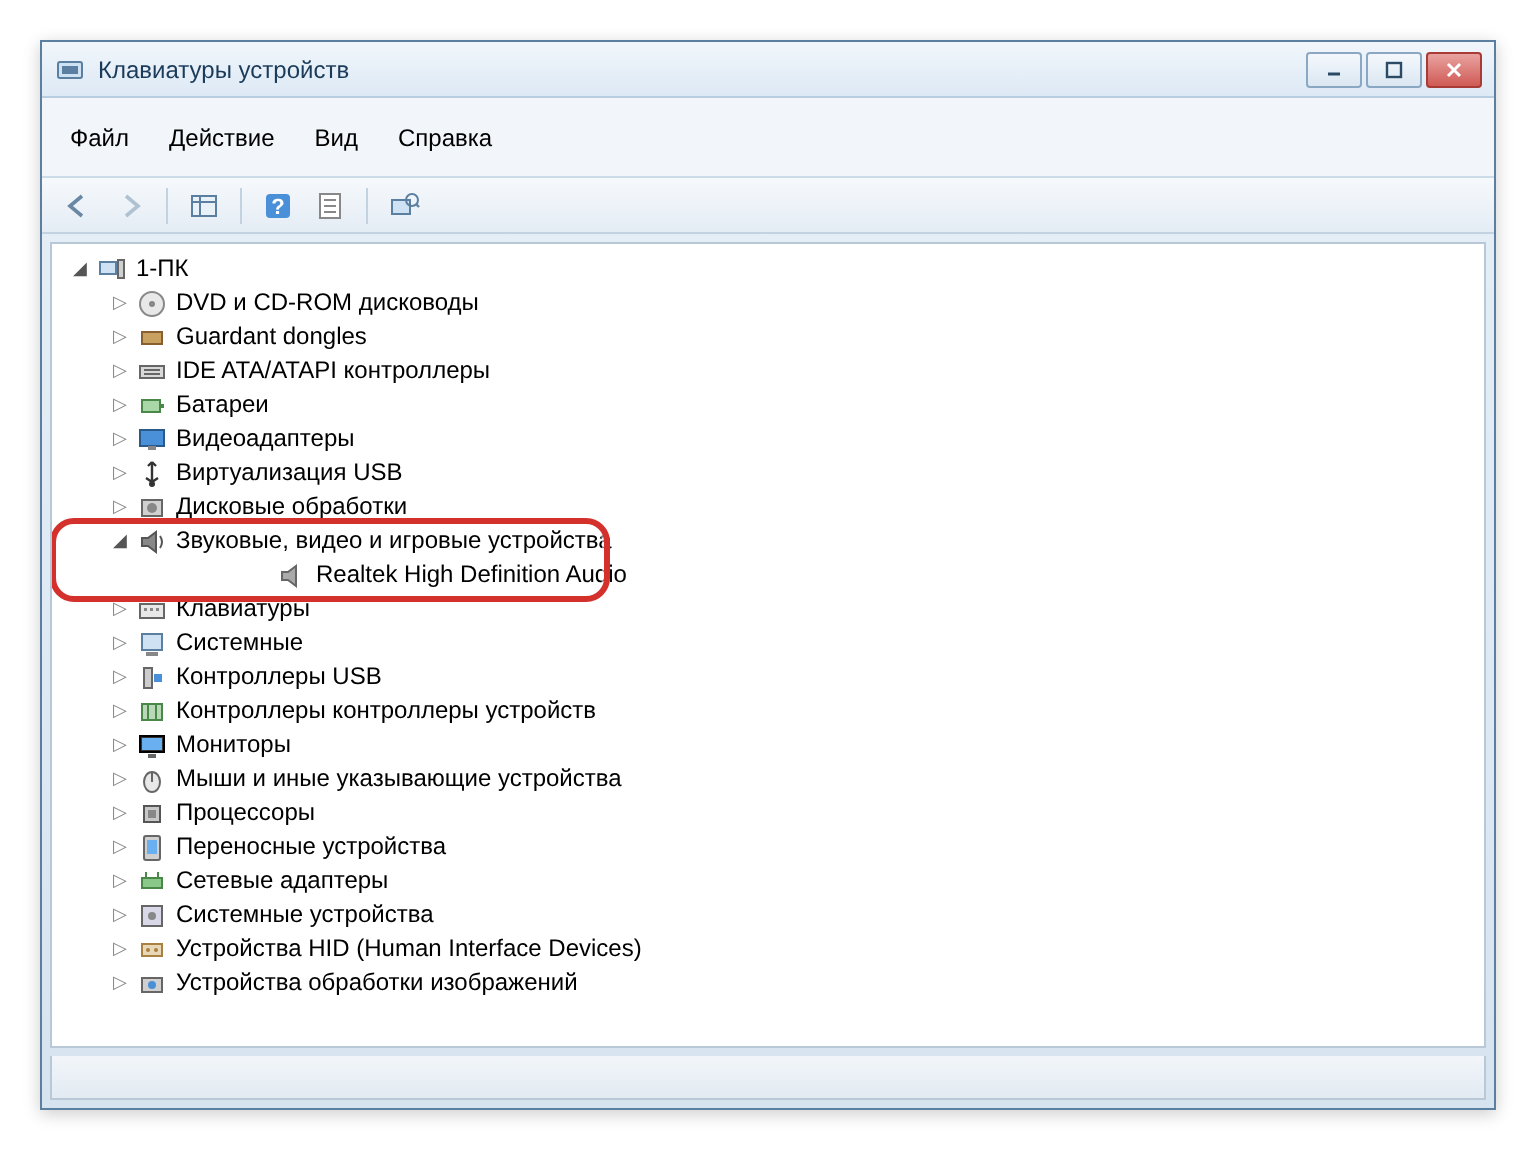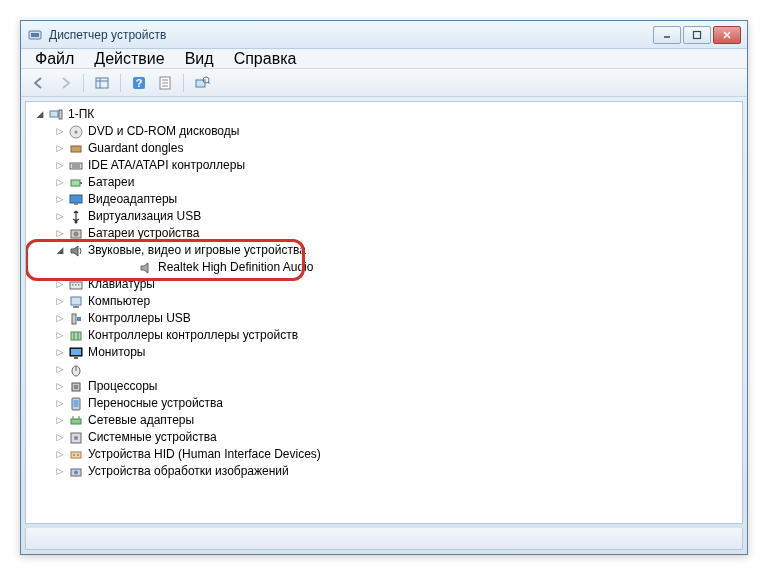--- a/index.html
+++ b/index.html
@@ -41,27 +41,27 @@
     border-radius: 2px;
     display: flex; align-items: center; justify-content: center;
     font-size: 10px; color: #2a4a66;
     cursor: pointer;
   }
   .win-btn.close {
     background: linear-gradient(#e9a3a0, #cf5a55);
     border-color: #a83b36; color: #fff;
   }
   .menubar {
-    height: 20px;
+    height: 40px;
     background: #f2f6fa;
     display: flex;
     align-items: center;
     padding: 0 4px;
     border-bottom: 1px solid #cddbe8;
-    font-size: 16px;
+    font-size: 12px;
   }
   .menu-item {
     padding: 2px 10px;
     cursor: pointer;
   }
   .toolbar {
     height: 28px;
     background: linear-gradient(#f6f9fc, #e4ecf4);
     border-bottom: 1px solid #c2d2e0;
     display: flex;
@@ -137,21 +137,21 @@
 
 <div class="window">
 
   <div class="titlebar">
     <span class="titlebar-icon">
       <svg width="16" height="16" viewBox="0 0 16 16">
           <rect x="2" y="4" width="12" height="8" rx="1" fill="#cfe2f3" stroke="#5a7fa0"></rect>
           <rect x="4" y="6" width="8" height="4" fill="#5a7fa0"></rect>
         </svg>
     </span>
-    <span class="title-text">Диспетчер устройств</span>
+    <span class="title-text">Клавиатуры устройств</span>
     <div class="win-buttons">
       <div class="win-btn">
         <svg width="10" height="10">
             <line x1="2" y1="7" x2="8" y2="7" stroke="#2a4a66" stroke-width="1.5"></line>
           </svg>
       </div>
       <div class="win-btn">
         <svg width="10" height="10">
             <rect x="1.5" y="1.5" width="7" height="7" fill="none" stroke="#2a4a66" stroke-width="1.2"></rect>
           </svg>
@@ -289,21 +289,21 @@
           <span>Виртуализация USB</span>
         </div>
         <div class="node l1">
           <span class="exp collapsed"></span>
           <span class="node-icon">
             <svg width="16" height="16" viewBox="0 0 16 16">
               <rect x="3" y="4" width="10" height="8" fill="#d0d0d0" stroke="#666"></rect>
               <circle cx="8" cy="8" r="2.5" fill="#888"></circle>
             </svg>
           </span>
-          <span>Батареи устройства</span>
+          <span>Дисковые обработки</span>
         </div>
         <div class="node l1">
           <span class="exp expanded"></span>
           <span class="node-icon">
             <svg width="16" height="16" viewBox="0 0 16 16">
               <path d="M3 6 L6 6 L10 3 L10 13 L6 10 L3 10 Z" fill="#888" stroke="#555"></path>
               <path d="M12 5 Q14 8 12 11" fill="none" stroke="#555"></path>
             </svg>
           </span>
           <span>Звуковые, видео и игровые устройства</span>
@@ -330,21 +330,21 @@
           <span>Клавиатуры</span>
         </div>
         <div class="node l1">
           <span class="exp collapsed"></span>
           <span class="node-icon">
             <svg width="16" height="16" viewBox="0 0 16 16">
               <rect x="3" y="3" width="10" height="8" fill="#cfe2f3" stroke="#5a7fa0"></rect>
               <rect x="5" y="12" width="6" height="2" fill="#888"></rect>
             </svg>
           </span>
-          <span>Компьютер</span>
+          <span>Системные</span>
         </div>
         <div class="node l1">
           <span class="exp collapsed"></span>
           <span class="node-icon">
             <svg width="16" height="16" viewBox="0 0 16 16">
               <rect x="4" y="3" width="4" height="10" fill="#ccc" stroke="#666"></rect>
               <rect x="9" y="6" width="4" height="4" fill="#4a90d9"></rect>
             </svg>
           </span>
           <span>Контроллеры USB</span>
@@ -371,20 +371,21 @@
           <span>Мониторы</span>
         </div>
         <div class="node l1">
           <span class="exp collapsed"></span>
           <span class="node-icon">
             <svg width="16" height="16" viewBox="0 0 16 16">
               <ellipse cx="8" cy="9" rx="4" ry="5" fill="#e8e8e8" stroke="#666"></ellipse>
               <line x1="8" y1="4" x2="8" y2="9" stroke="#666"></line>
             </svg>
           </span>
+          <span>Мыши и иные указывающие устройства</span>
         </div>
         <div class="node l1">
           <span class="exp collapsed"></span>
           <span class="node-icon">
             <svg width="16" height="16" viewBox="0 0 16 16">
               <rect x="4" y="4" width="8" height="8" fill="#c8c8c8" stroke="#555"></rect>
               <rect x="6" y="6" width="4" height="4" fill="#888"></rect>
             </svg>
           </span>
           <span>Процессоры</span>

